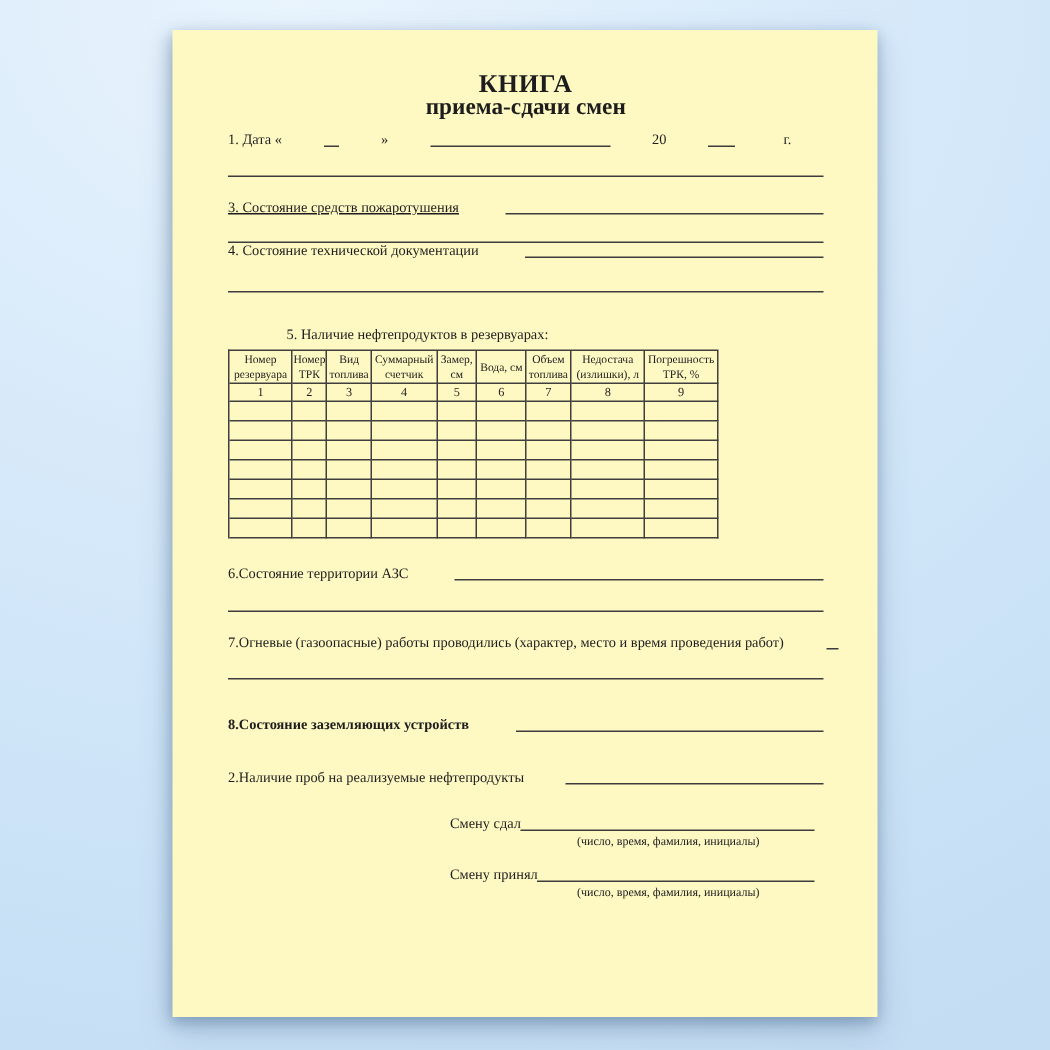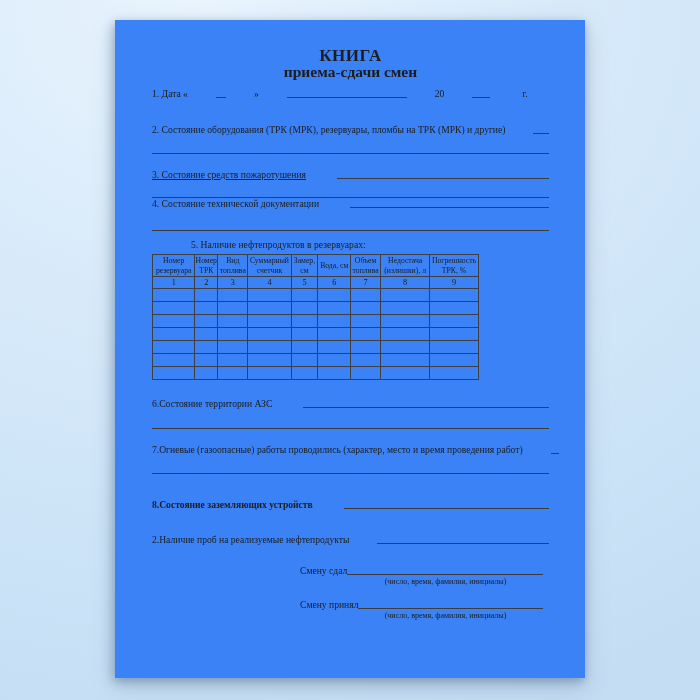--- a/index.html
+++ b/index.html
@@ -6,21 +6,21 @@
   html, body {
     width: 700px; height: 700px; overflow: hidden;
     font-family: "Liberation Serif", "DejaVu Serif", serif;
   }
   body {
     position: relative;
     background: radial-gradient(130% 110% at 28% 0%, #e9f4fd 0%, #d8eafa 40%, #cbe3f7 75%, #c5ddf3 100%);
   }
   .paper {
     position: absolute; left: 115px; top: 20px; width: 470px; height: 658px;
-    background: #3b82f6;
+    background: #fef9c3;
     box-shadow: 0 3px 8px rgba(88, 118, 152, 0.38), 0 9px 22px rgba(88, 118, 152, 0.28),
                 -4px 4px 10px rgba(88, 118, 152, 0.22);
   }
   .content {
     position: absolute; left: 37px; top: 0; width: 397px;
     color: #1d1d1d;
   }
   .title1 {
     margin-top: 27px; text-align: center; font-weight: bold;
     font-size: 17px; line-height: 17px; letter-spacing: 0.5px;
@@ -39,21 +39,21 @@
   }
   .fill.fx { flex: 0 0 auto; }
   .rule { height: 0; border-bottom: 1px solid #3c3c3c; }
   .m-item1 { margin-top: 9px; }
   .m-item2 { margin-top: 25px; }
   .m-rule2 { margin-top: 18px; }
   .m-item3 { margin-top: 15px; text-decoration: underline; }
   .m-rule3 { margin-top: 17px; }
   .m-item4 { }
   .m-rule4 { margin-top: 21px; }
-  .m-item5 { margin-top: 8px; padding-left: 39px; }
+  .m-item5 { margin-top: 23px; padding-left: 39px; }
   .m-item6 { margin-top: 18px; }
   .m-rule6 { margin-top: 19px; }
   .m-item7 { margin-top: 15px; }
   .m-rule7 { margin-top: 18px; }
   .m-item8 { margin-top: 25px; font-weight: bold; }
   .m-item9 { margin-top: 24px; }
 
   
   .ftable {
     margin-top: 4px; width: 327px;
@@ -98,24 +98,20 @@
     <div class="item m-item1">
       <span class="lbl">1. Дата «</span>
       <span class="fill fx" style="width:10px"></span>
       <span class="lbl">»</span>
       <span class="fill fx" style="width:120px"></span>
       <span class="lbl">20</span>
       <span class="fill fx" style="width:18px"></span>
       <span class="lbl" style="margin-left:4px">г.</span>
     </div>
 
-    <div class="item m-item2">
-      <span class="lbl">2. Состояние оборудования (ТРК (МРК), резервуары, пломбы на ТРК (МРК) и другие)</span>
-      <span class="fill"></span>
-    </div>
     <div class="rule m-rule2"></div>
 
     <div class="item m-item3">
       <span class="lbl">3. Состояние средств пожаротушения</span>
       <span class="fill" style="margin-left:3px"></span>
     </div>
     <div class="rule m-rule3"></div>
 
     <div class="item m-item4">
       <span class="lbl">4. Состояние технической документации</span>

